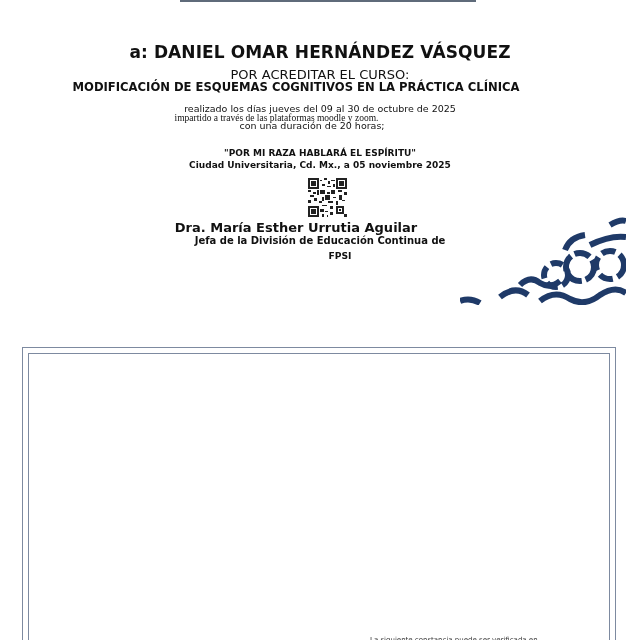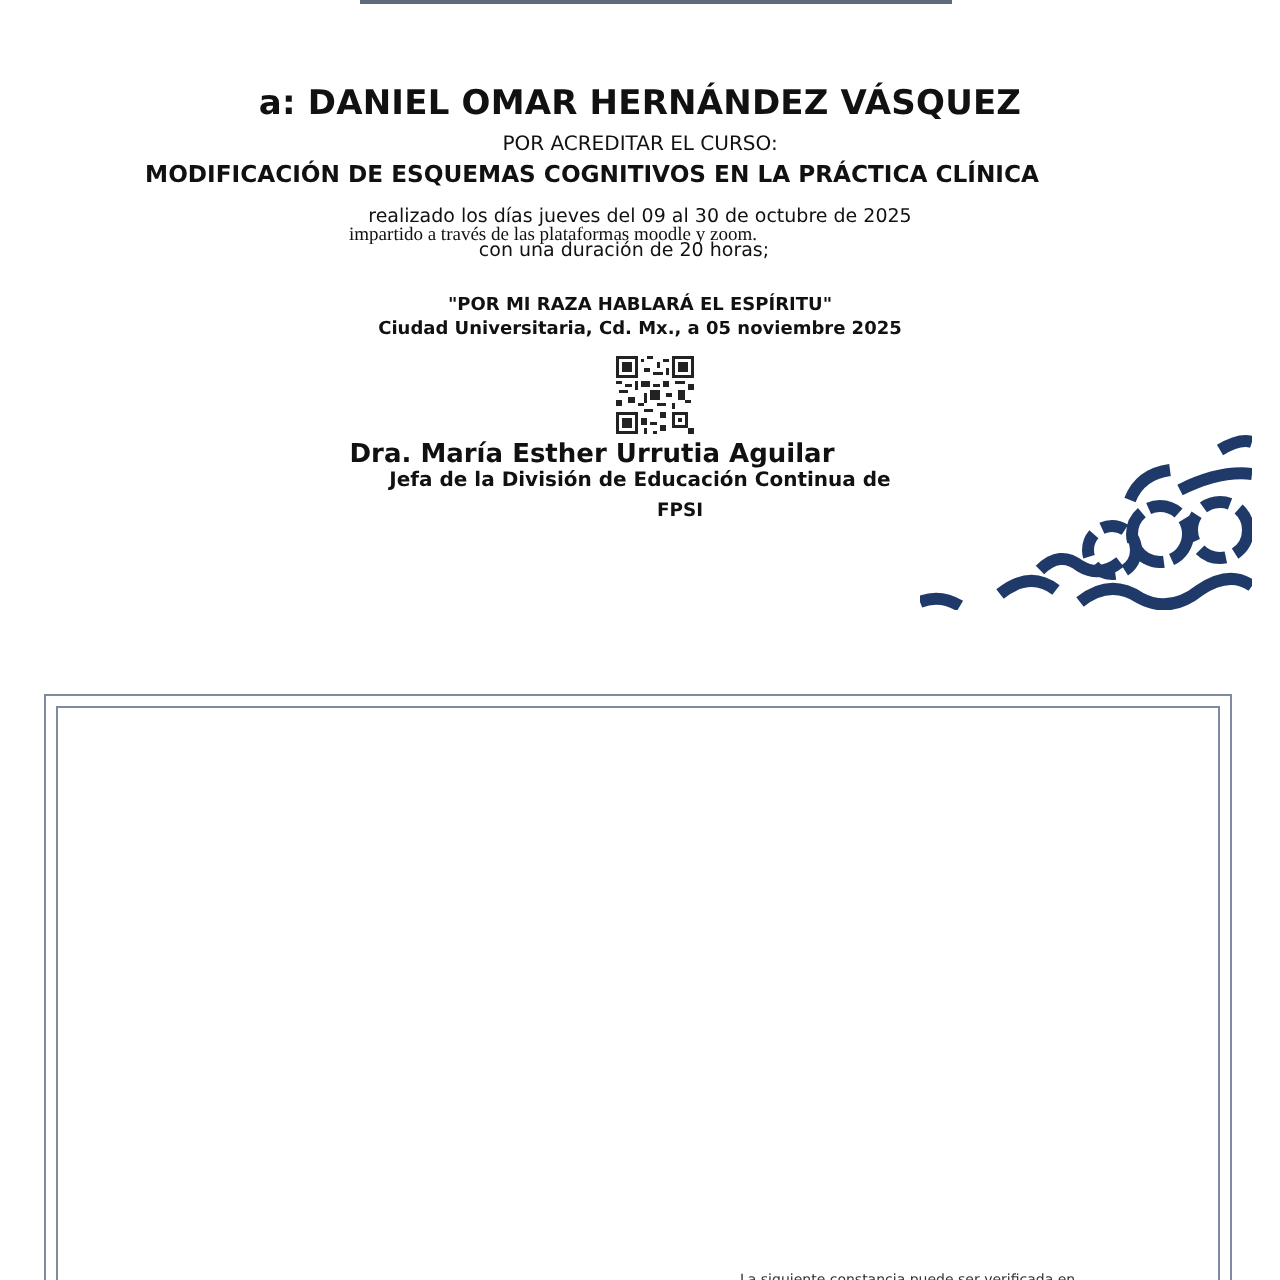--- a/index.html
+++ b/index.html
@@ -1,20 +1,20 @@
 <!DOCTYPE html>
 <html><head>
 <meta charset="utf-8">
 <style>
   html,body{margin:0;padding:0;background:#fff;}
   body{width:640px;height:640px;position:relative;overflow:hidden;font-family:"DejaVu Sans","Liberation Sans",sans-serif;color:#111;}
   .topbar{position:absolute;left:180px;top:0;width:296px;height:2px;background:#5f6b7a;}
   .cert{position:absolute;left:0;top:0;width:640px;text-align:center;}
   .name{position:absolute;top:42px;left:0;width:640px;font-size:17px;font-weight:bold;letter-spacing:0.1px;}
-  .por{position:absolute;top:67px;left:0;width:640px;font-size:10px;}
+  .por{position:absolute;top:67px;left:0;width:640px;font-size:13px;}
   .course{position:absolute;top:80px;left:0;width:592px;font-size:11.6px;font-weight:bold;}
   .l1{position:absolute;top:103px;left:0;width:640px;font-size:9.5px;}
   .l2{position:absolute;top:120px;left:0;width:624px;font-size:9.5px;}
   .l3{position:absolute;top:113px;left:0;width:553px;font-size:9.5px;font-family:Liberation Serif, serif;}
   .motto{position:absolute;top:148px;left:0;width:640px;font-size:9px;font-weight:bold;}
   .place{position:absolute;top:160px;left:0;width:640px;font-size:9px;font-weight:bold;}
   .qr{position:absolute;left:308px;top:178px;width:39px;height:39px;}
   .sig1{position:absolute;top:220px;left:0;width:592px;font-size:13px;font-weight:bold;}
   .sig2{position:absolute;top:235px;left:0;width:640px;font-size:10px;font-weight:bold;}
   .sig3{position:absolute;top:250px;left:0;width:640px;font-size:9.2px;font-weight:bold;padding-left:20px;}

